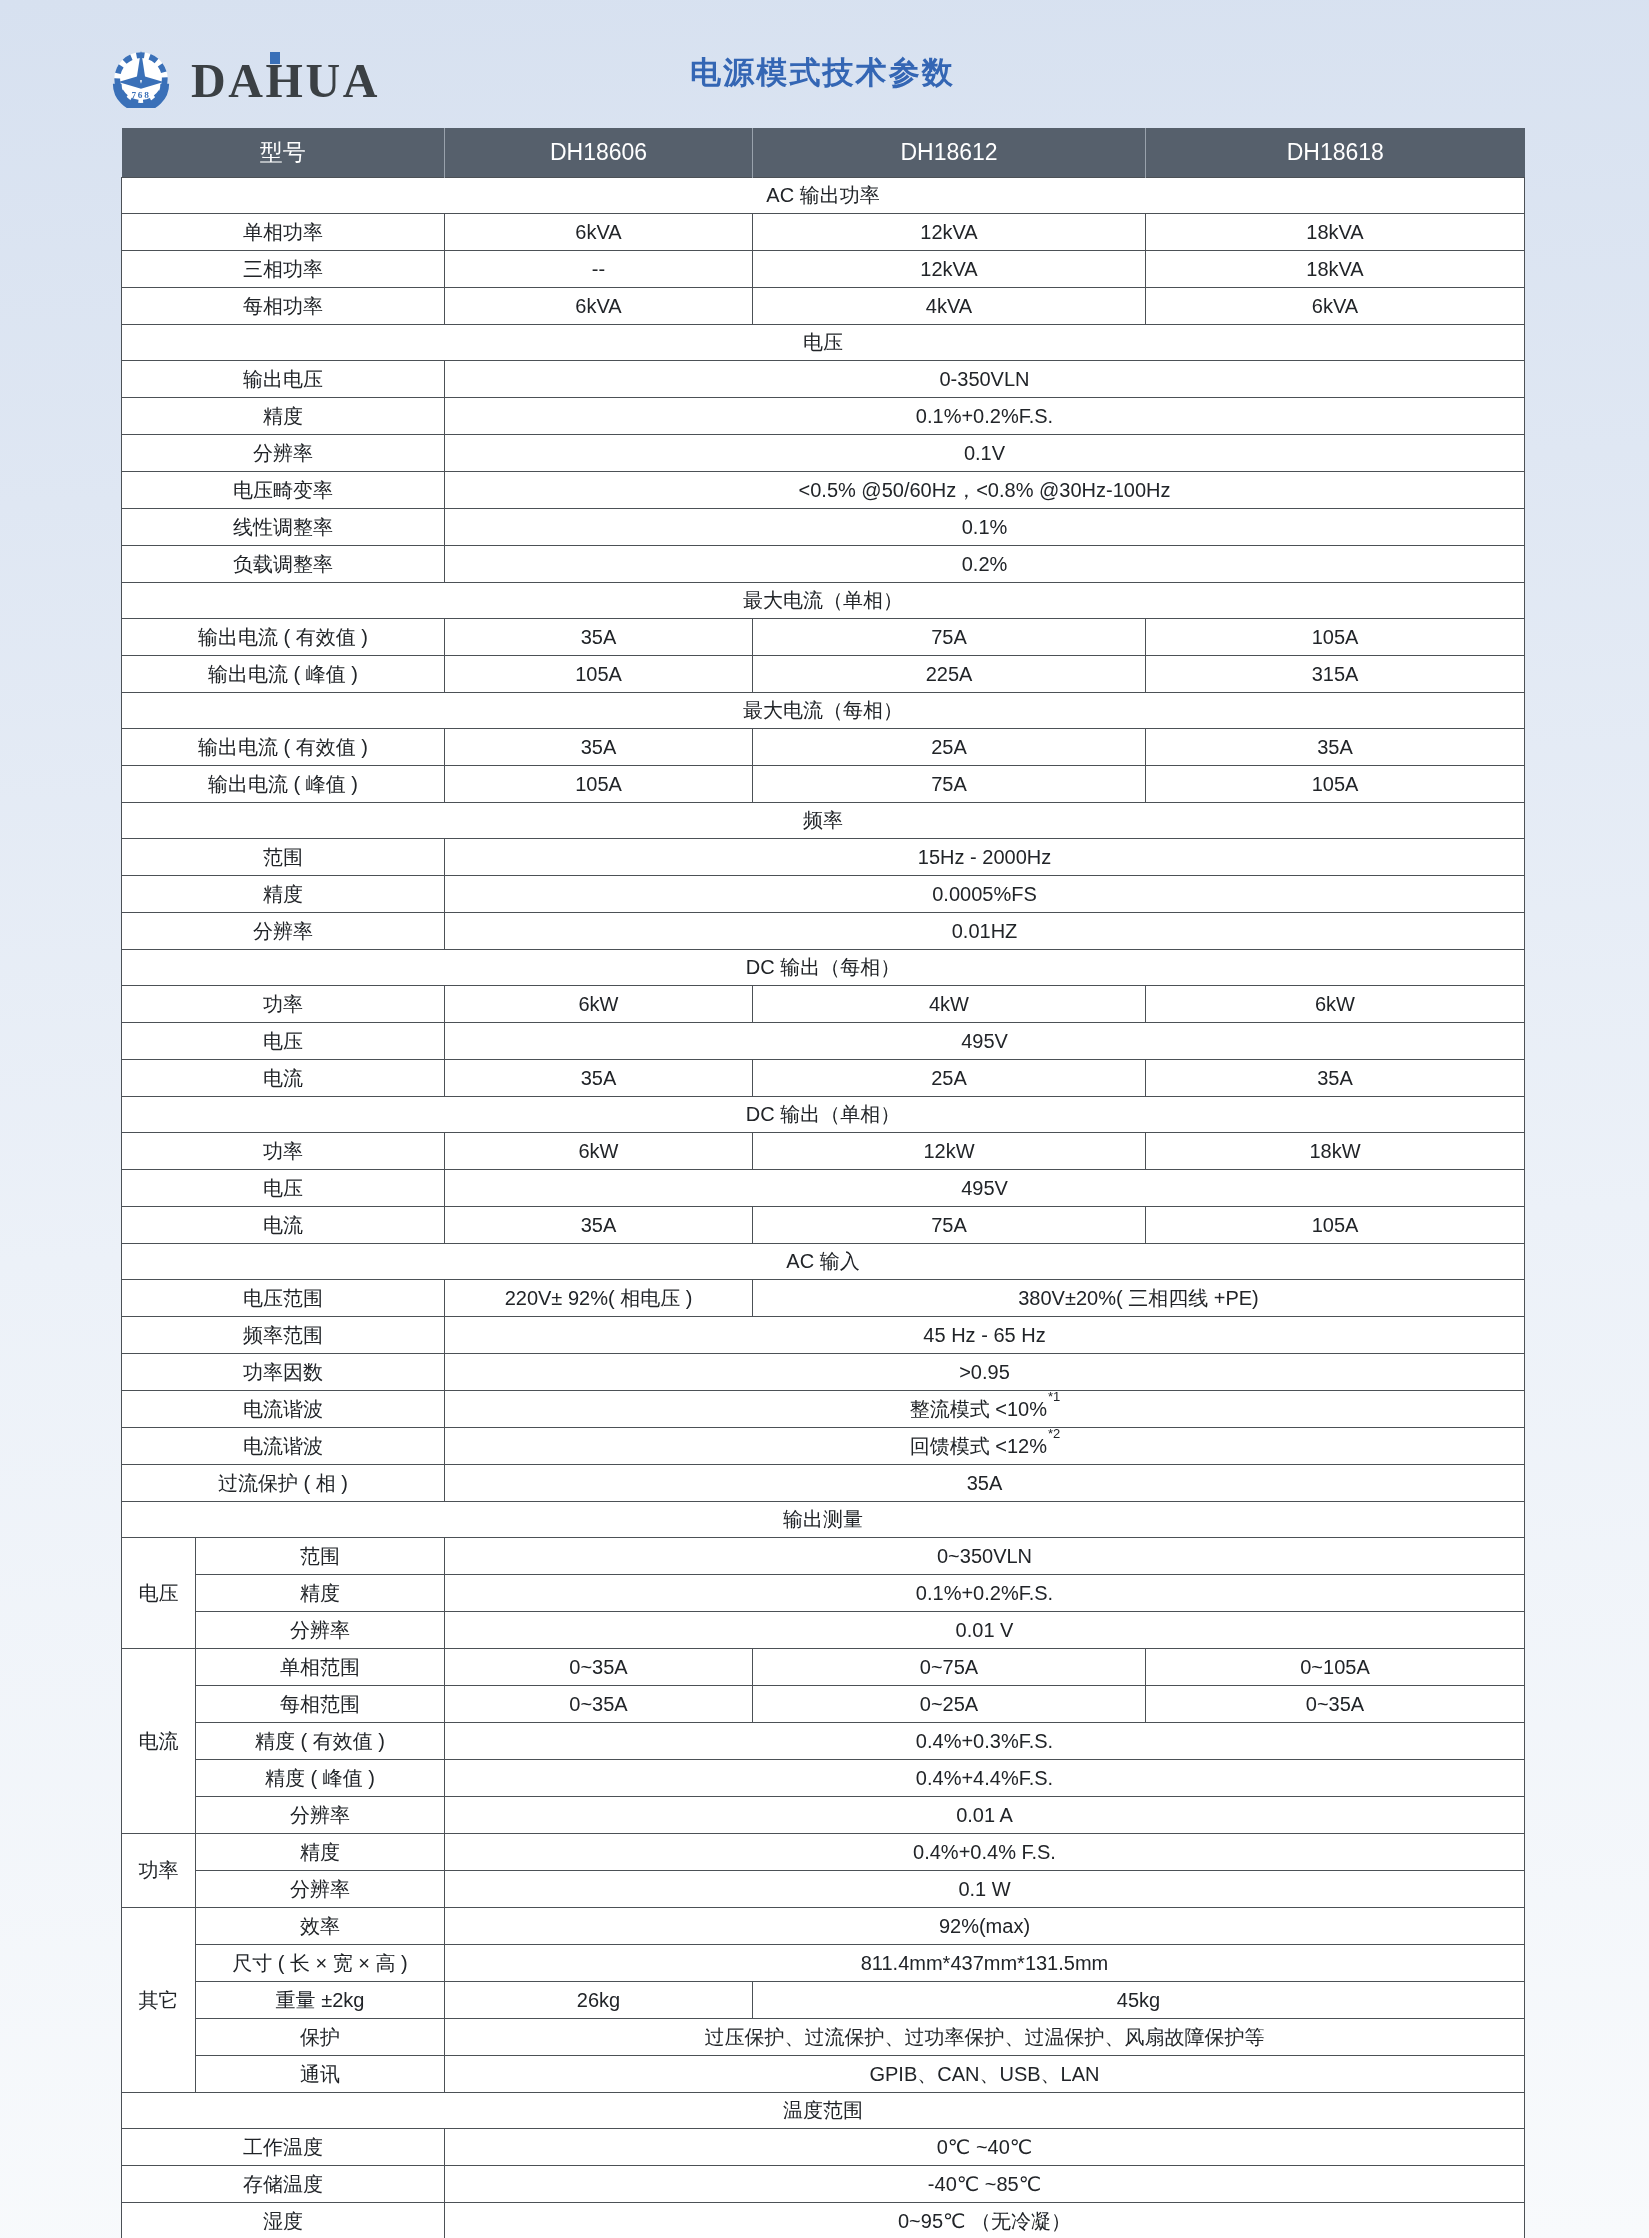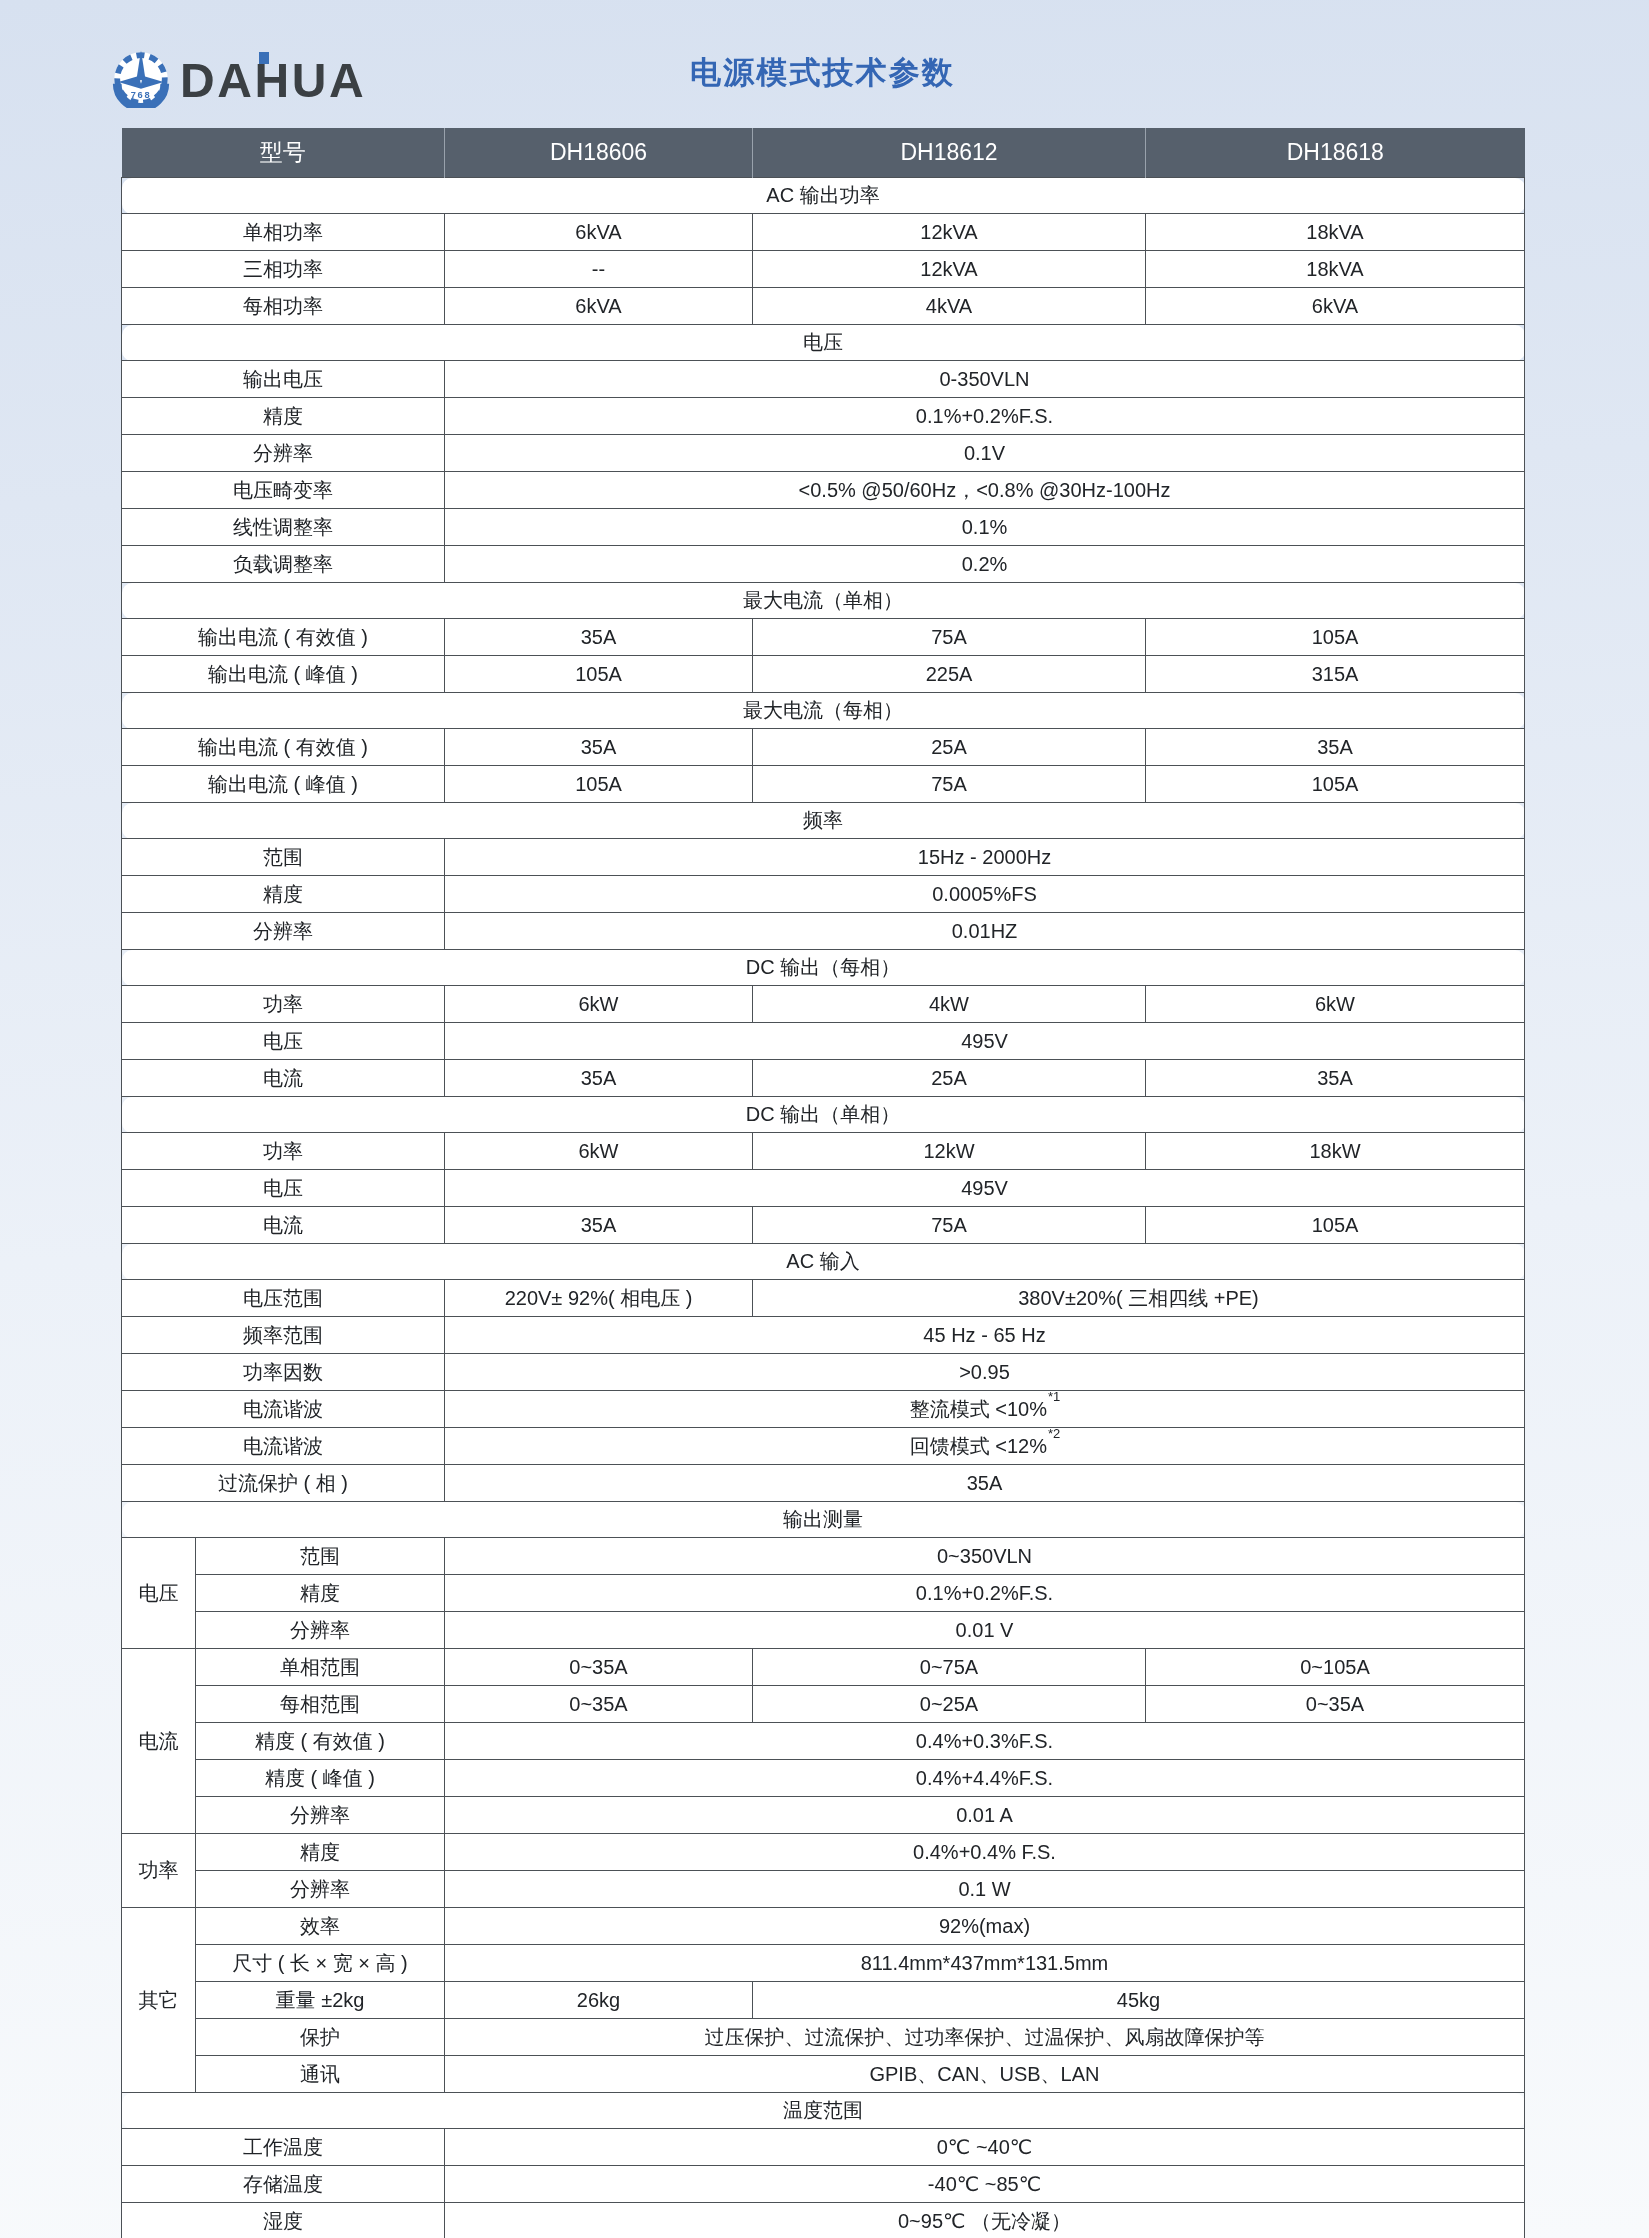--- a/index.html
+++ b/index.html
@@ -8,21 +8,21 @@
     font-family:"Liberation Sans","DejaVu Sans",sans-serif;
     background:linear-gradient(178deg,var(--page-top) 0%,#dfe7f3 22%,#ecf1f8 55%,var(--page-bottom) 100%);
     color:var(--text);
   }
   :root{
     --page-top:#d7e1f0; --page-bottom:#f8fafc;
     --header-bg:#56606c; --header-line:#99a2ac;
     --border:#4c5156; --text:#212428;
     --title-blue:#3466b4; --logo-blue:#3a70b8; --logo-dark:#3b4044;
   }
-  .logo{position:absolute;left:112px;top:50px;display:flex;align-items:center;gap:10px;}
+  .logo{position:absolute;left:112px;top:50px;display:flex;align-items:center;gap:21px;font-family:Liberation Serif, serif;}
   .emblem{width:58px;height:58px;display:block;}
   .logo-word{position:relative;font-size:48px;font-weight:bold;letter-spacing:2.6px;
     color:var(--logo-dark);line-height:1;padding-top:4.2px;}
   .hdot{position:absolute;left:79px;top:-1px;width:10.4px;height:12.5px;background:var(--logo-blue);}
   .title{position:absolute;left:121px;width:1403px;top:52px;margin:0;text-align:center;
     font-size:31px;font-weight:bold;color:var(--title-blue);letter-spacing:2.1px;}
   table.spec{
     position:absolute;left:121px;top:128px;width:1403px;
     border-collapse:collapse;table-layout:fixed;
     border-bottom:2.6px solid var(--border);
@@ -32,21 +32,21 @@
     height:47px;vertical-align:middle;
     border:none;border-left:1.6px solid var(--header-line);
   }
   .spec th:first-child{border-left:none;}
   .spec td{
     border:1px solid var(--border);
     font-size:20px;text-align:center;vertical-align:middle;
     background:#ffffff;height:36px;line-height:1.25;
     padding:0 5.2px;overflow:hidden;white-space:nowrap;
   }
-  .spec tr.section td{height:35px;border-radius:10px;}
+  .spec tr.section td{height:35px;}
   .spec td.group{font-size:20px;}
   .spec sup{font-size:13px;position:relative;top:-7.3px;left:1px;}
 </style>
 </head>
 <body>
 
 <div class="logo">
   <svg class="emblem" viewBox="0 0 100 100" aria-hidden="true">
     <circle cx="50" cy="50" r="46" fill="#ffffff"></circle>
     <circle cx="50" cy="50" r="41" fill="none" stroke="#3a70b8" stroke-width="10" stroke-dasharray="14 9"></circle>

